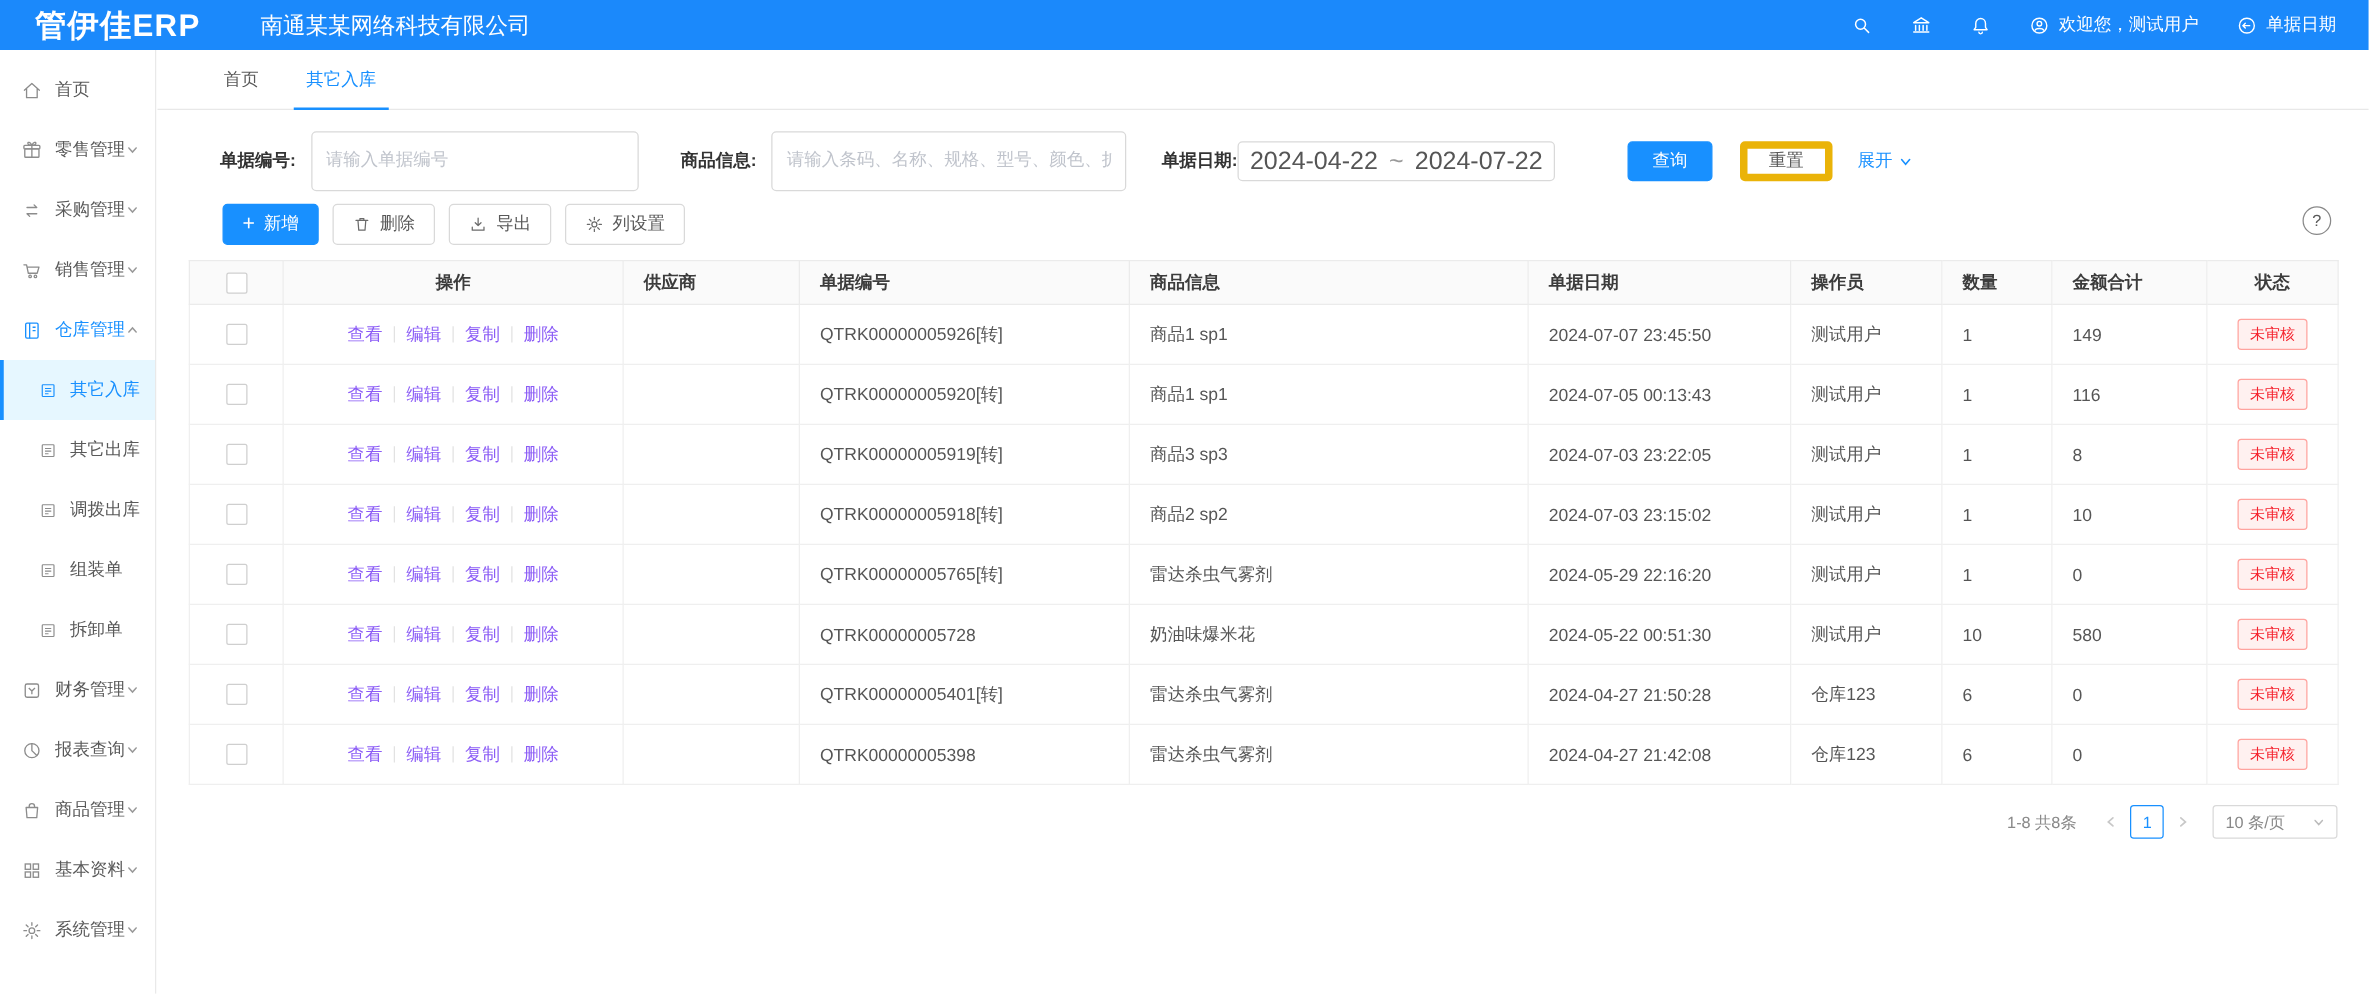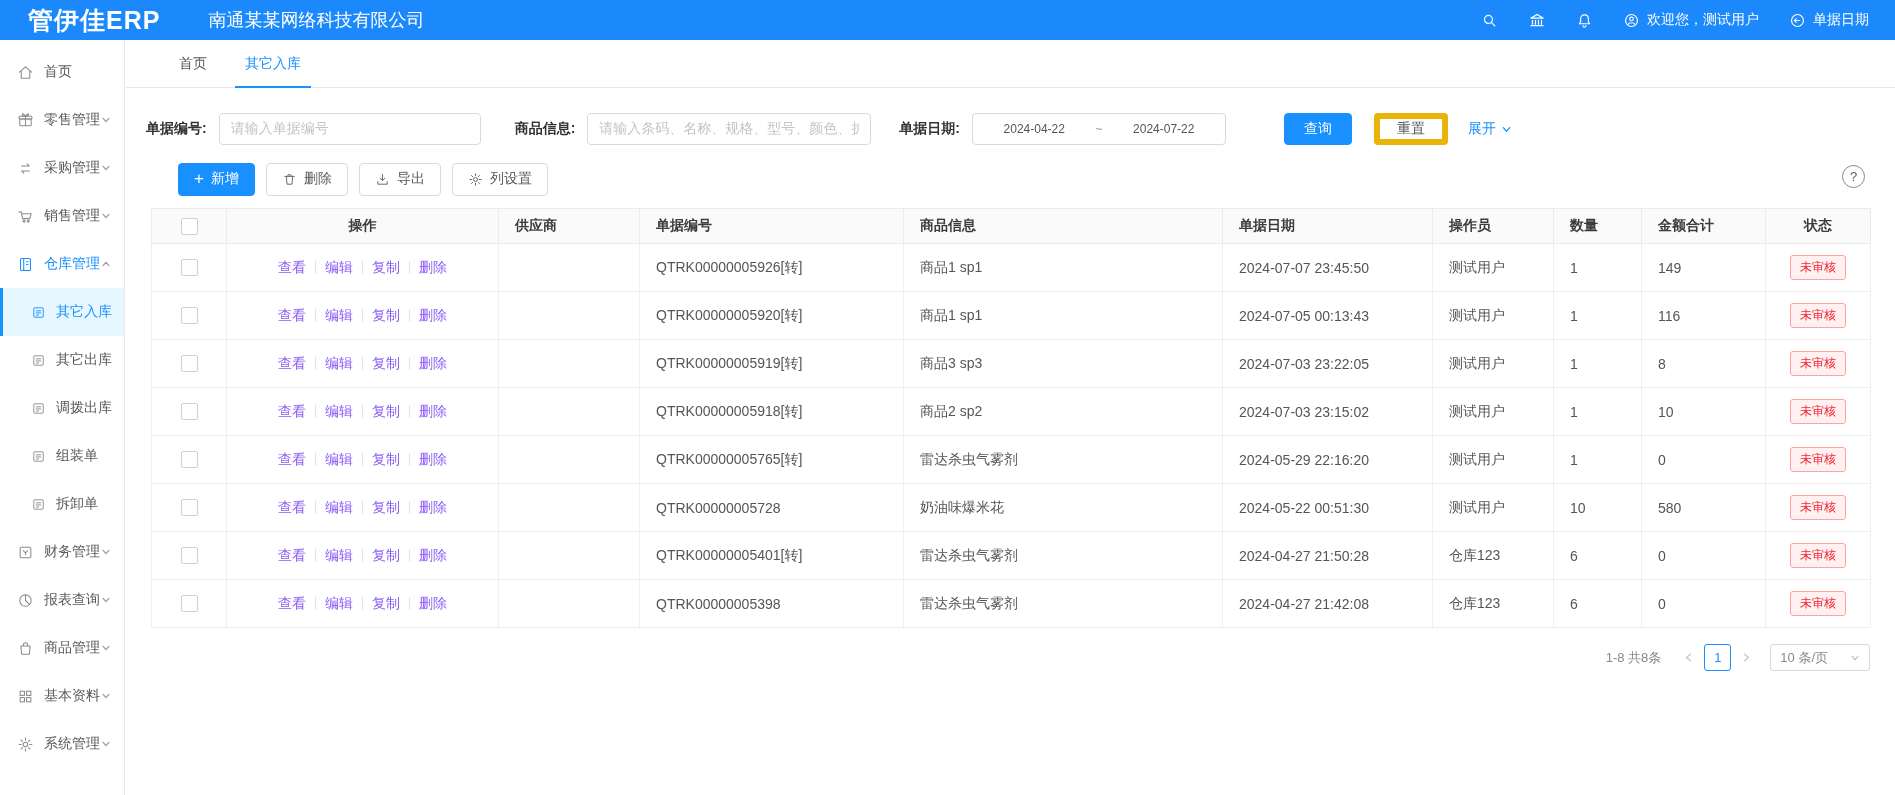--- a/index.html
+++ b/index.html
@@ -36,28 +36,28 @@
   .tab{height:48px;display:flex;align-items:center;padding:0 19px;font-size:14px;color:#595959;
        position:relative;cursor:pointer}
   .tab.active{color:#1890ff}
   .tab.active::after{content:"";position:absolute;left:9px;right:9px;bottom:0;height:2px;background:#1890ff}
 
   
   .main{position:absolute;top:89px;left:126px;width:1769px;height:706px;background:#fff}
 
   .filters{display:flex;align-items:center;margin-top:23px;height:34px}
   .f-label{font-size:14px;color:#333;font-weight:600;white-space:nowrap}
-  .fl1{margin-left:20px}.fl2{margin-left:34px}.fl3{margin-left:28px}
-  .f-input{height:32px;border:1px solid #d9d9d9;border-radius:4px;padding:0 11px;font-size:14px;
+  .fl1{margin-left:50px}.fl2{margin-left:34px}.fl3{margin-left:28px}
+  .f-input{height:48px;border:1px solid #d9d9d9;border-radius:4px;padding:0 11px;font-size:14px;
            color:#555;outline:none;box-sizing:border-box;font-family:Liberation Serif, serif}
   .f-input::placeholder{color:#c0c4cc}
   .in-doc{width:262px;margin-left:12px}
   .in-prod{width:284px;margin-left:12px}
-  .daterange{width:254px;margin-left:12px;height:32px;border:1px solid #d9d9d9;border-radius:4px;
-             display:flex;align-items:center;justify-content:space-evenly;font-size:12px;color:#555;
+  .daterange{width:254px;height:32px;border:1px solid #d9d9d9;border-radius:4px;
+             display:flex;align-items:center;justify-content:space-evenly;font-size:20px;color:#555;
              box-sizing:border-box;cursor:pointer;white-space:nowrap}
   .tilde{color:#999}
   .btn{height:32px;border-radius:4px;font-size:14px;display:inline-flex;align-items:center;
        cursor:pointer;box-sizing:border-box;white-space:nowrap}
   .btn-primary{background:#1890ff;border:1px solid #1890ff;color:#fff;padding:0 19px;margin-left:58px}
   .btn-plain{background:#fff;border:6px solid #eab308;color:#595959;padding:0 17px;margin-left:22px}
   .expand{margin-left:20px;color:#1890ff;font-size:14px;display:flex;align-items:center;gap:5px;cursor:pointer;white-space:nowrap}
 
   .toolbar{display:flex;align-items:center;margin-top:16px;height:34px;padding-left:52px}
   .tb-btn{height:33px;display:inline-flex;align-items:center;gap:7px;padding:0 15px;

